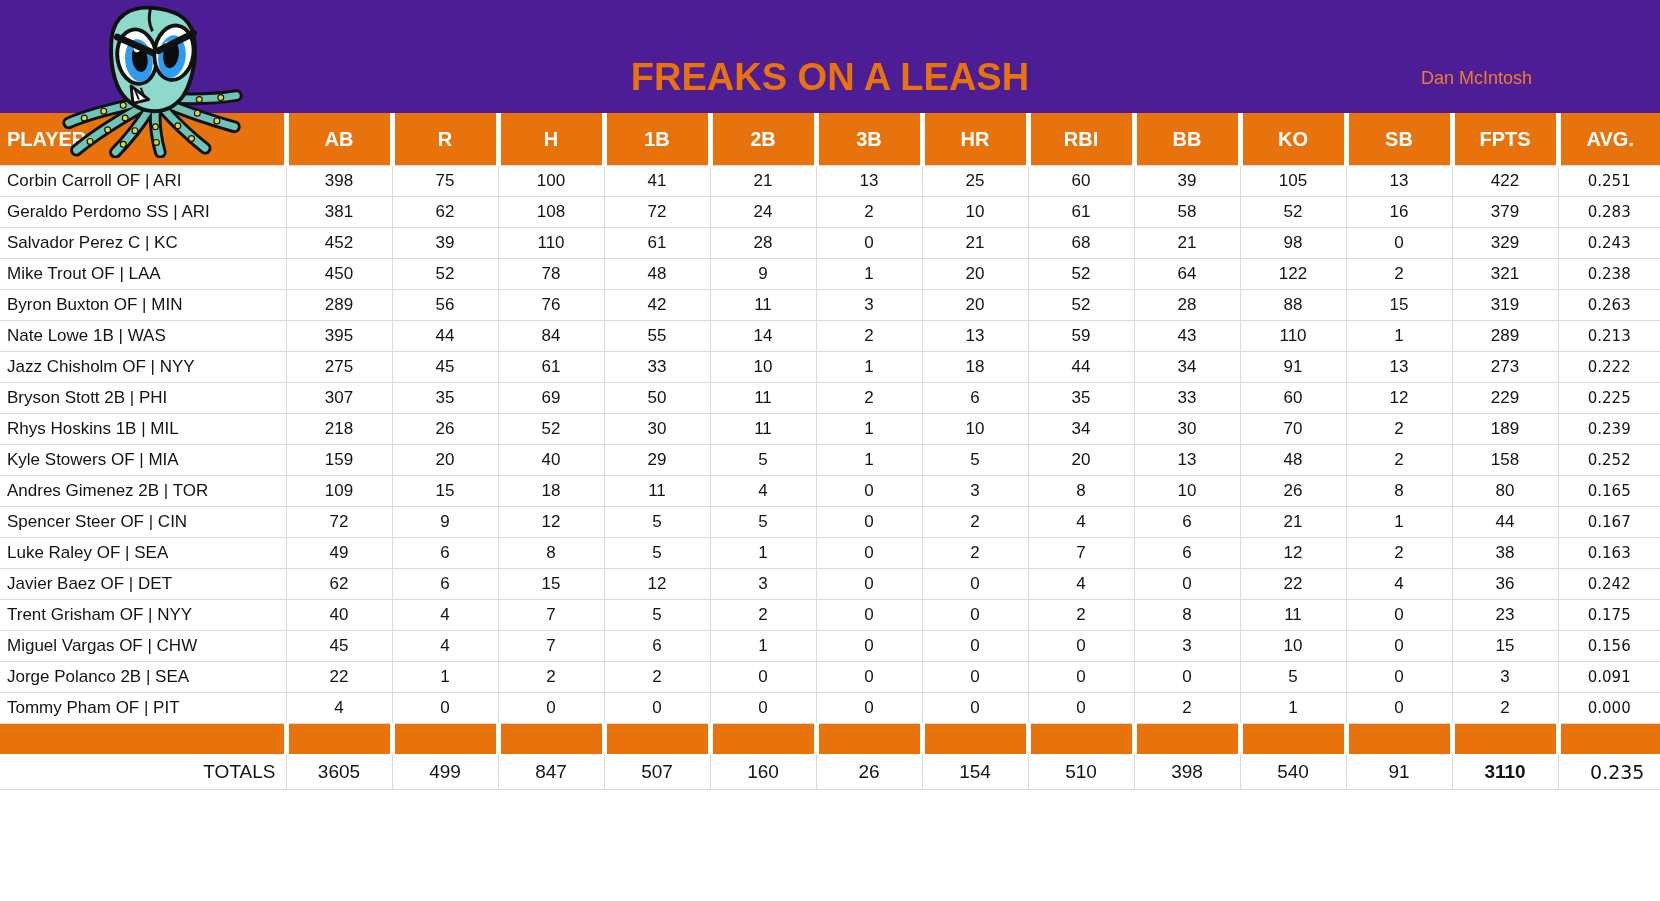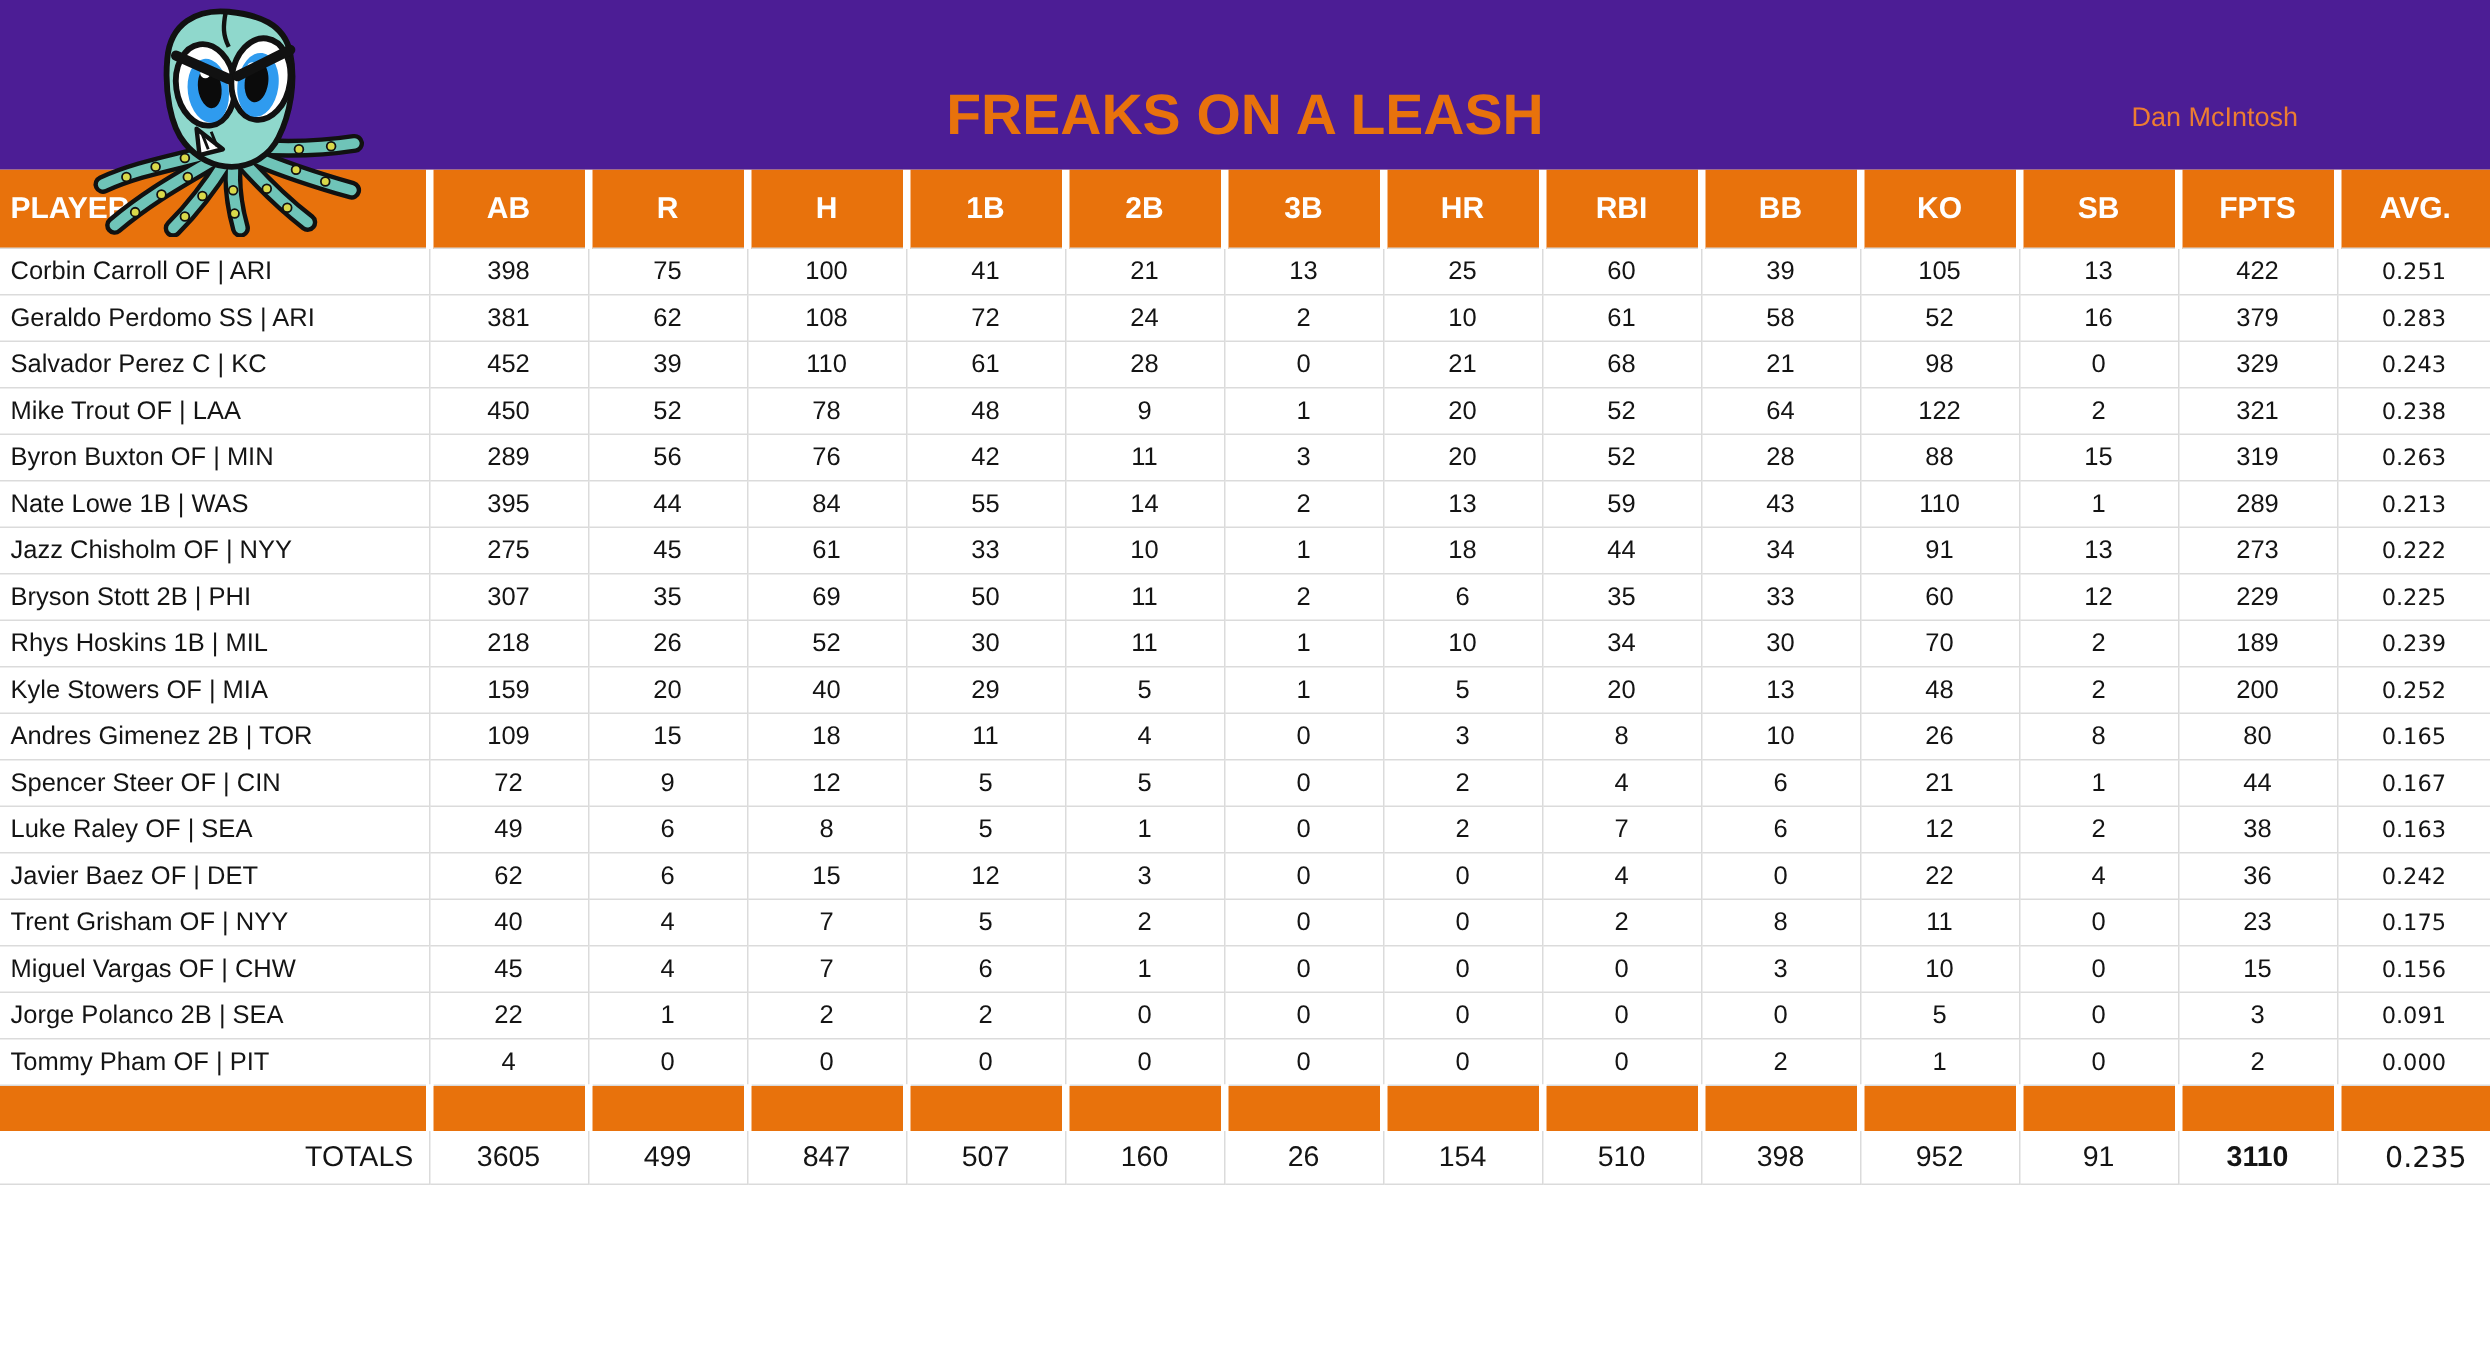--- a/index.html
+++ b/index.html
@@ -312,21 +312,21 @@
     <td>20</td>
     <td>40</td>
     <td>29</td>
     <td>5</td>
     <td>1</td>
     <td>5</td>
     <td>20</td>
     <td>13</td>
     <td>48</td>
     <td>2</td>
-    <td>200</td>
+    <td>158</td>
     <td class="avg">0.252</td>
   </tr>
       <tr>
     <td class="player">Andres Gimenez 2B | TOR</td>
     <td>109</td>
     <td>15</td>
     <td>18</td>
     <td>11</td>
     <td>4</td>
     <td>0</td>
@@ -472,19 +472,19 @@
       <td class="totals-label">TOTALS</td>
       <td>3605</td>
       <td>499</td>
       <td>847</td>
       <td>507</td>
       <td>160</td>
       <td>26</td>
       <td>154</td>
       <td>510</td>
       <td>398</td>
-      <td>952</td>
+      <td>540</td>
       <td>91</td>
       <td class="fpts">3110</td>
       <td class="avg">0.235</td>
     </tr>
   </tbody>
 </table>
 
 </body></html>

